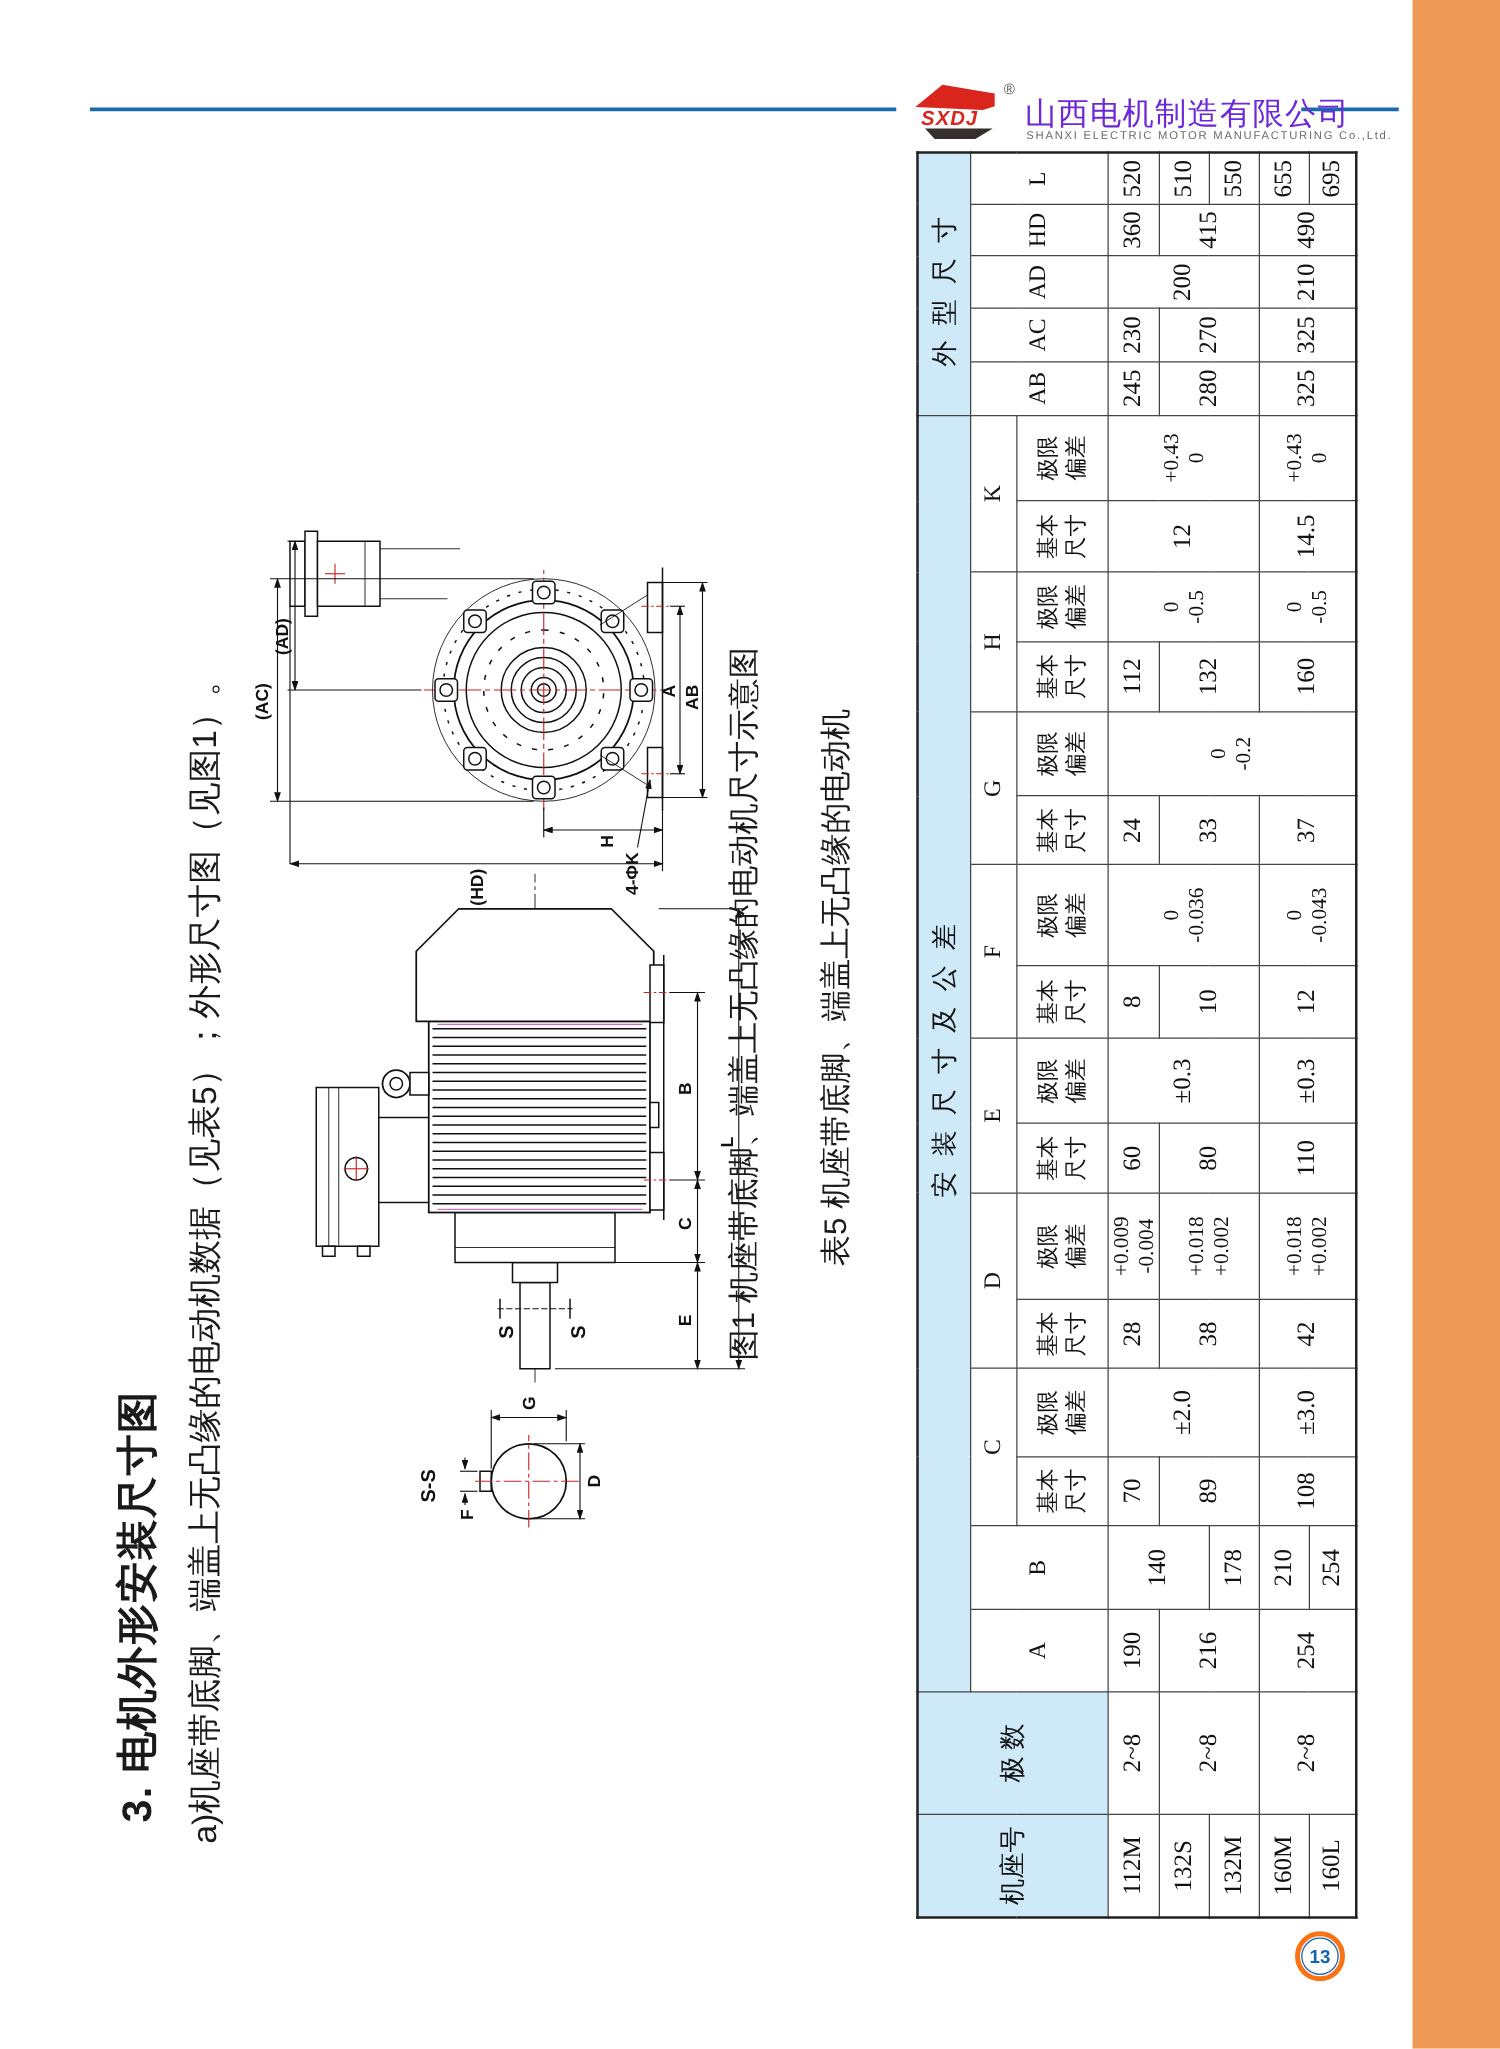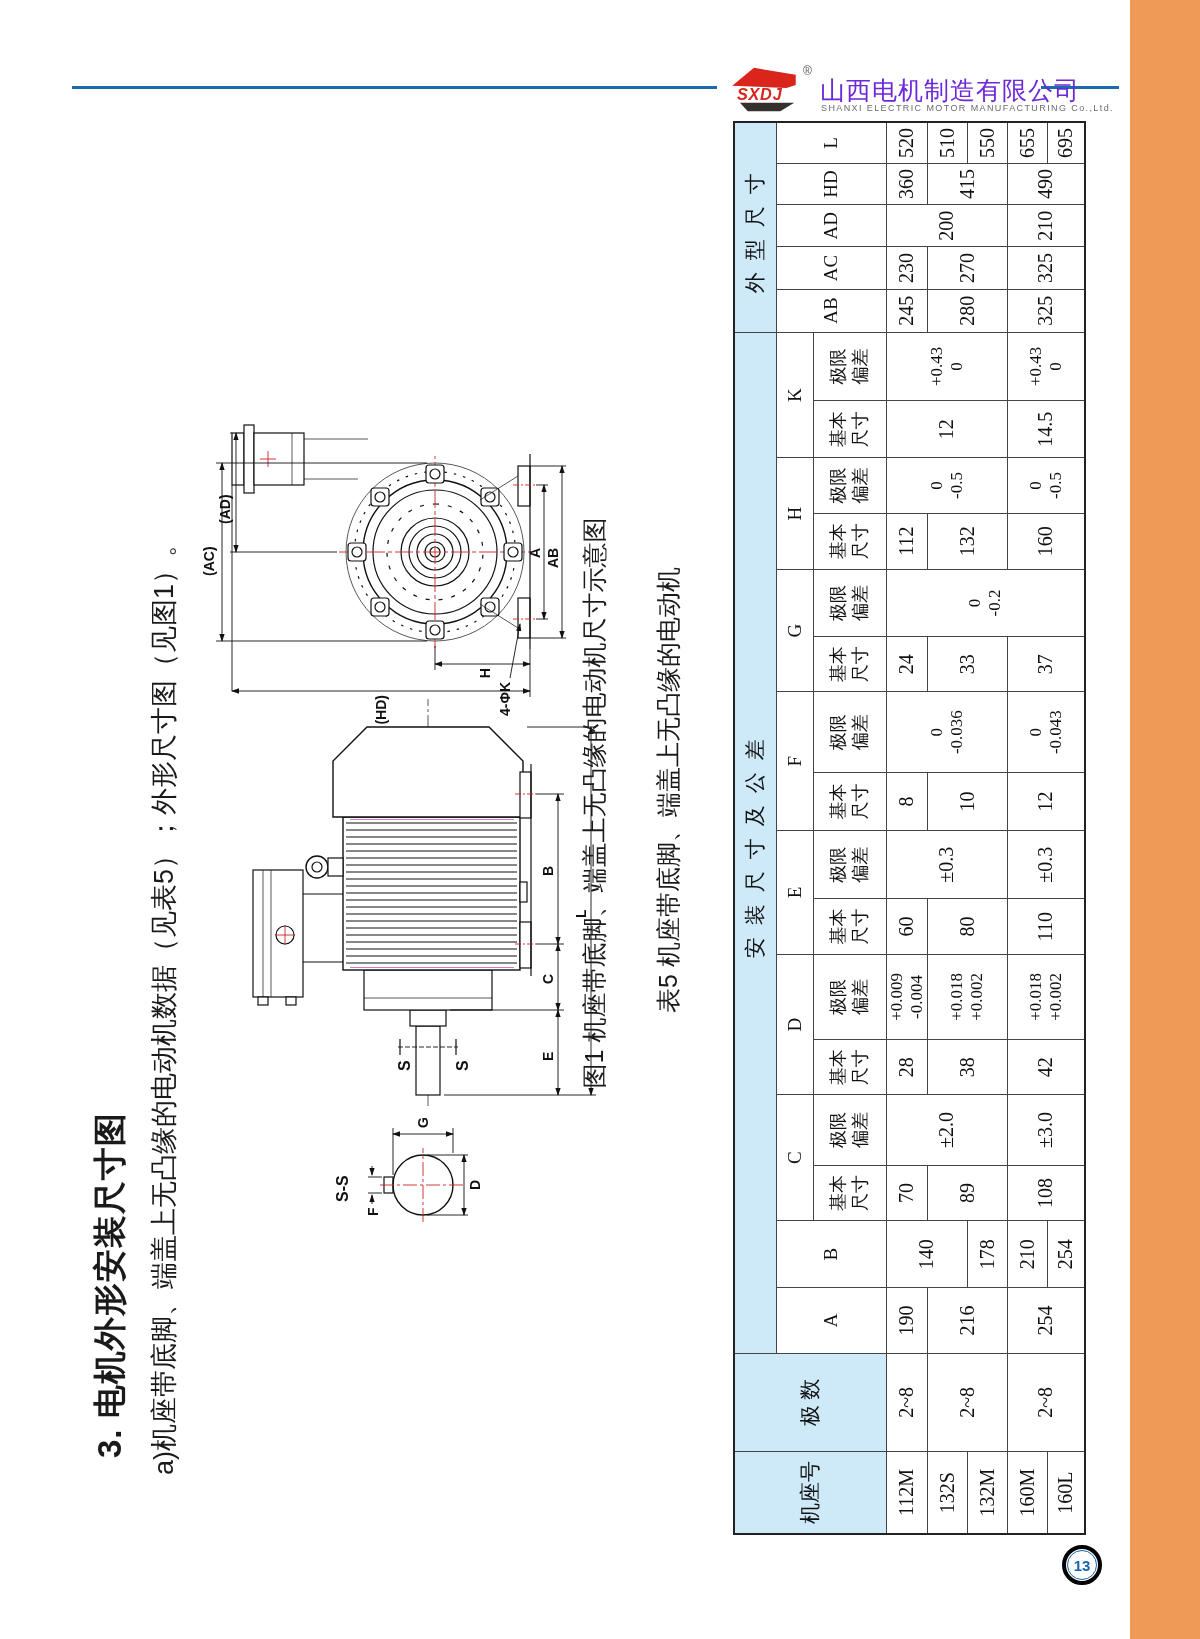--- a/index.html
+++ b/index.html
@@ -10,21 +10,21 @@
   
   .hline{position:absolute;height:3px;background:#1A6AAE;}
   .reg{position:absolute;font-size:12px;color:#555;}
   .co-cn{position:absolute;font-size:25px;font-weight:normal;color:#6d28d9;letter-spacing:1px;white-space:nowrap;}
   .co-en{position:absolute;font-size:9px;color:#6b6b6b;letter-spacing:1.4px;white-space:nowrap;text-align:right;}
 
   
   .orange-bar{position:absolute;left:1130px;top:0;width:70px;height:1639px;background:#F09A58;}
 
   
-  .pagenum{position:absolute;left:1062px;top:1545px;width:40px;height:40px;border:4px solid #000000;
+  .pagenum{position:absolute;left:1036px;top:1545px;width:40px;height:40px;border:4px solid #f97316;
            border-radius:50%;box-sizing:border-box;display:flex;align-items:center;justify-content:center;}
   .pagenum .inner{width:28px;height:28px;border:1.5px solid #1565AE;border-radius:50%;display:flex;
            align-items:center;justify-content:center;font-size:15px;font-weight:bold;color:#1565AE;
            font-family:"Liberation Sans",sans-serif;}
 
   
   .rot{position:absolute;left:0;top:0;width:1639px;height:1200px;transform-origin:0 0;
        transform:rotate(-90deg) translateX(-1639px);}
 
   .sec-title{position:absolute;left:181px;top:88px;font-size:33px;font-weight:bold;letter-spacing:1px;white-space:nowrap;}

